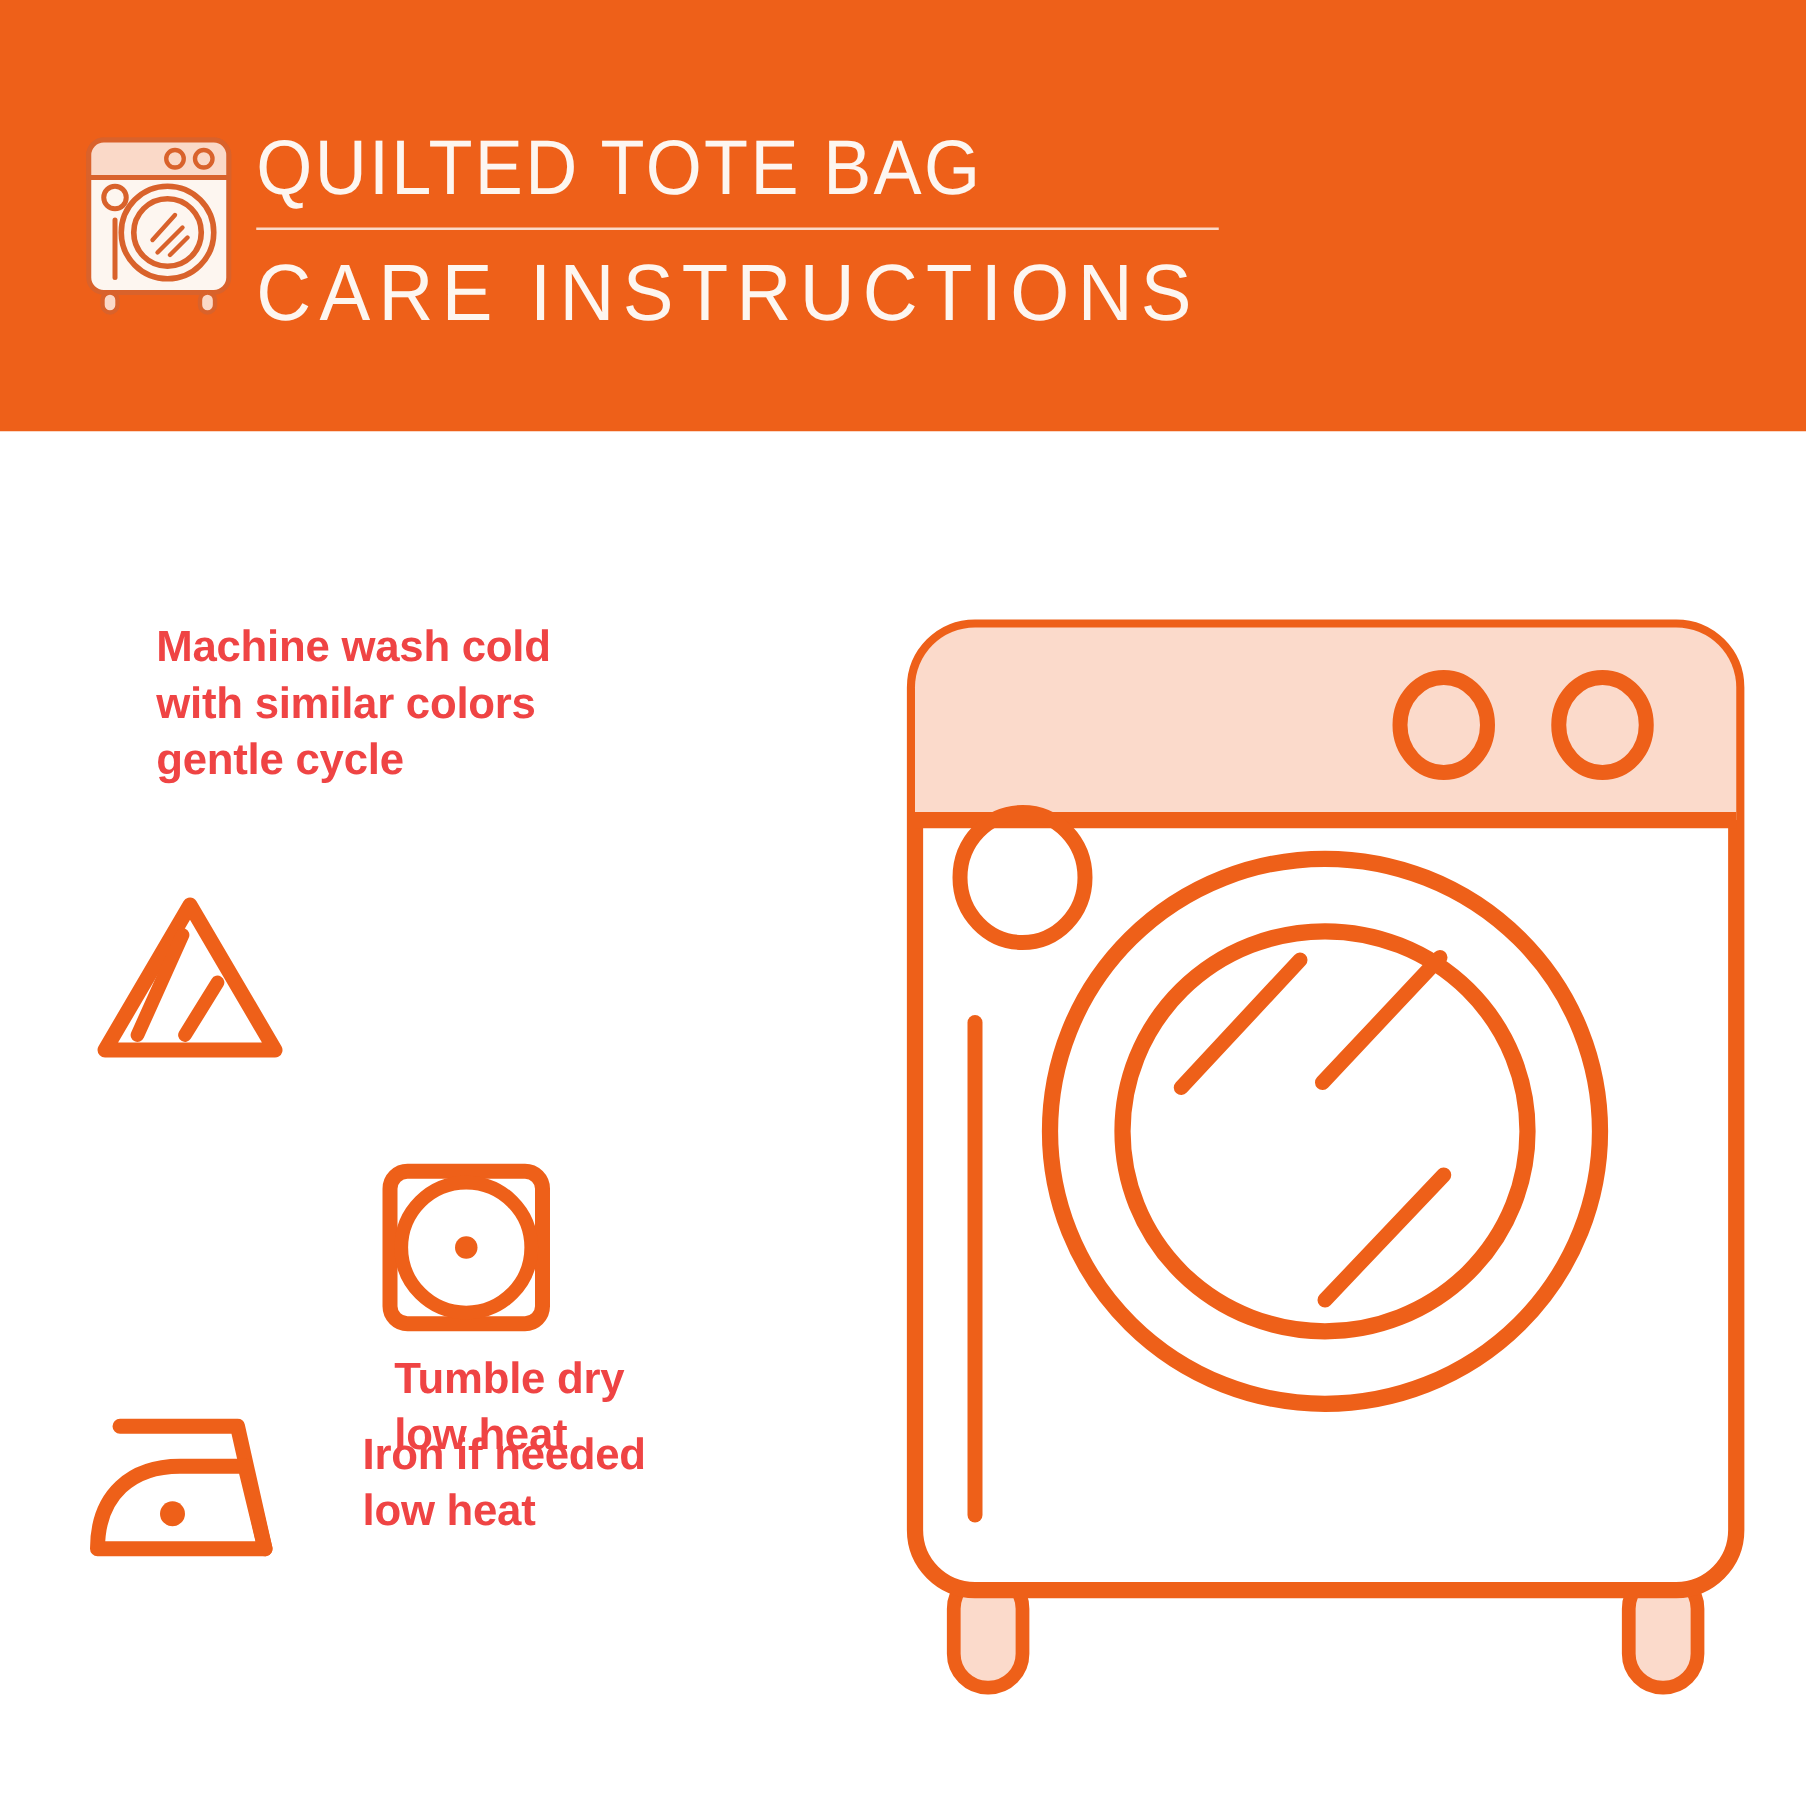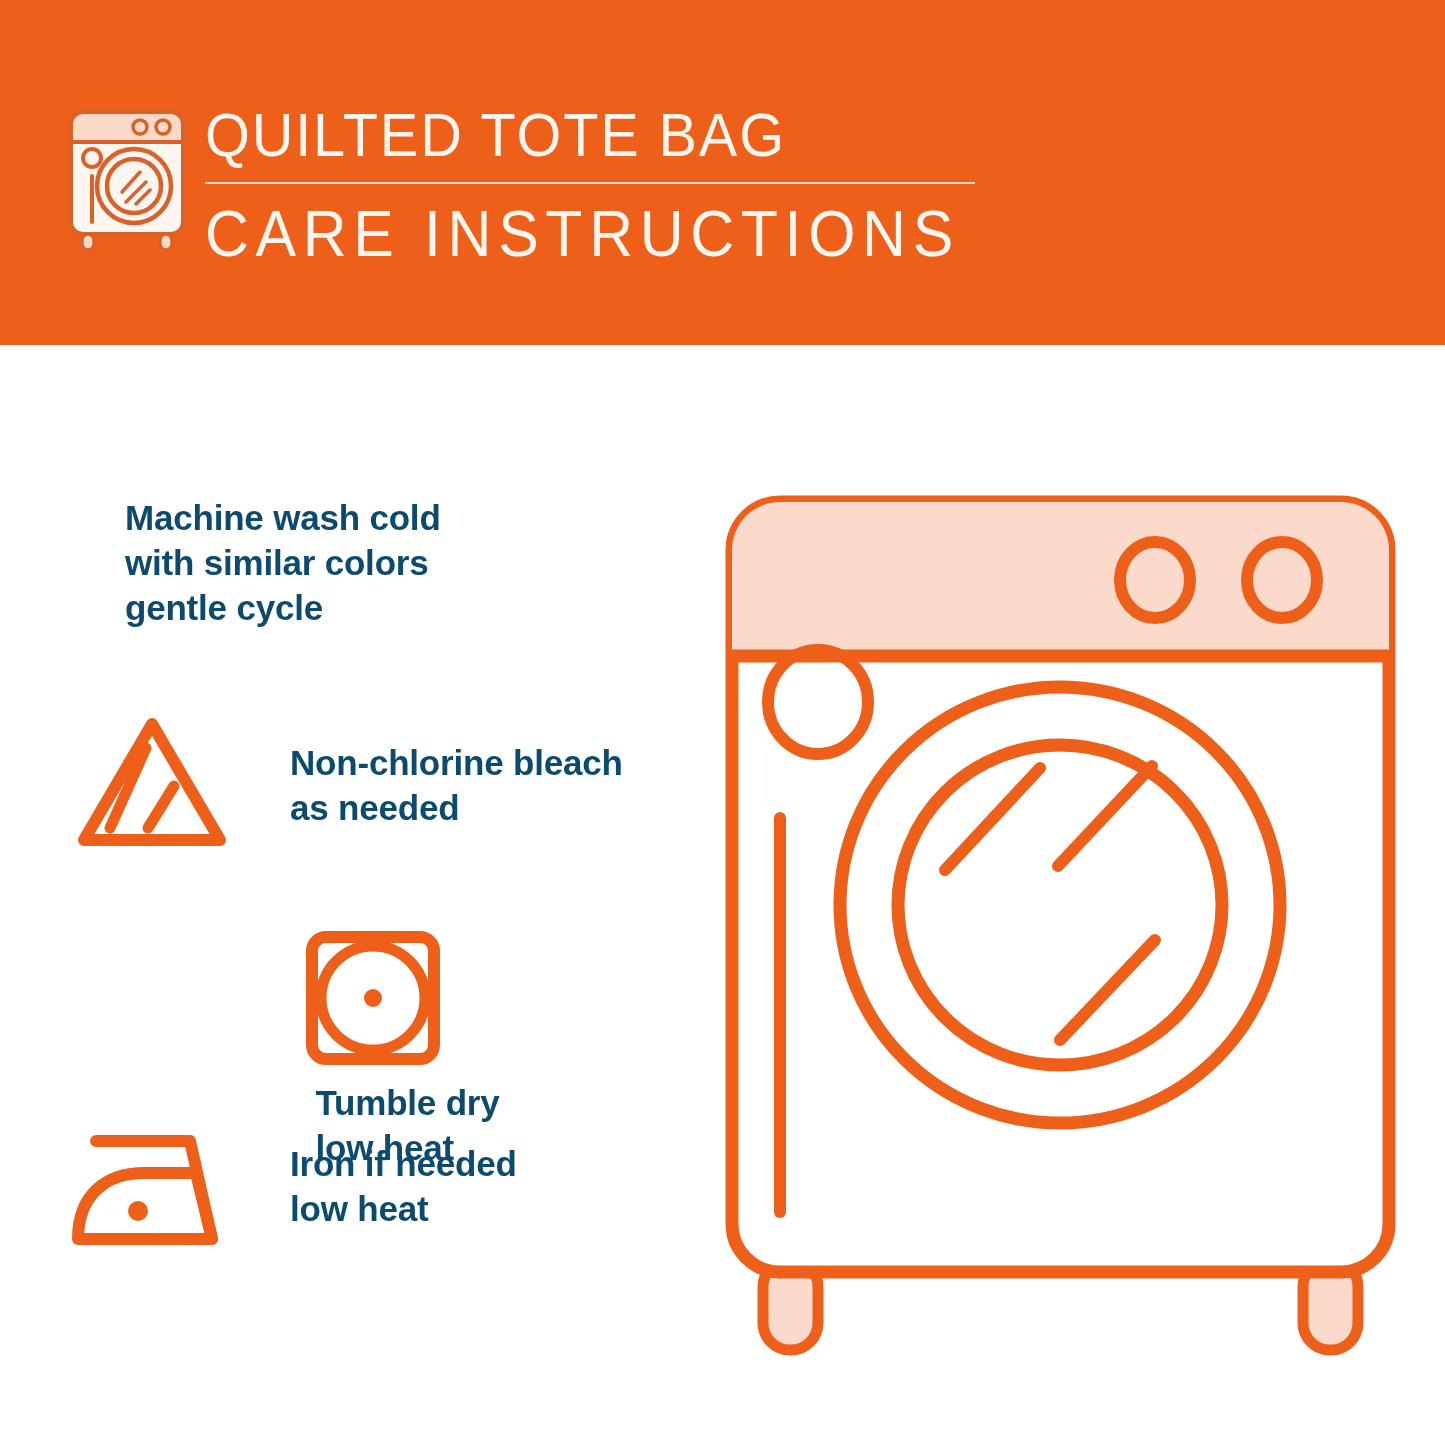--- a/index.html
+++ b/index.html
@@ -94,21 +94,21 @@
   .care-symbol {
     width: 165px;
     height: 150px;
     flex: 0 0 165px;
     display: flex;
     align-items: center;
     justify-content: flex-start;
   }
   .care-text {
     margin-left: 55px;
-    color: #0c4a6e;
+    color: #ef4444;
     font-size: 35px;
     line-height: 45px;
     font-weight: 600;
     letter-spacing: -0.2px;
     white-space: pre-line;
   }
 
   
   .machine-wrap {
     position: absolute;
@@ -170,22 +170,20 @@
     </div>
 
     <div class="care-row r1">
       <div class="care-symbol">
         <svg viewBox="0 0 165 150" width="165" height="150" aria-hidden="true">
           <path d="M82 14 L150 130 L14 130 Z" fill="none" stroke="#EE6019" stroke-width="12" stroke-linejoin="round"></path>
           <line x1="76" y1="38" x2="40" y2="118" stroke="#EE6019" stroke-width="11" stroke-linecap="round"></line>
           <line x1="104" y1="76" x2="78" y2="118" stroke="#EE6019" stroke-width="11" stroke-linecap="round"></line>
         </svg>
       </div>
-      <div class="care-text">Non-chlorine bleach
-as needed</div>
     </div>
 
     <div class="care-row r2">
       <div class="care-symbol">
         <svg viewBox="0 0 165 150" width="165" height="150" aria-hidden="true">
           <rect x="14" y="14" width="122" height="122" rx="14" ry="14" fill="none" stroke="#EE6019" stroke-width="12"></rect>
           <circle cx="75" cy="75" r="52" fill="none" stroke="#EE6019" stroke-width="11"></circle>
           <circle cx="75" cy="75" r="9" fill="#EE6019"></circle>
         </svg>
       </div>

